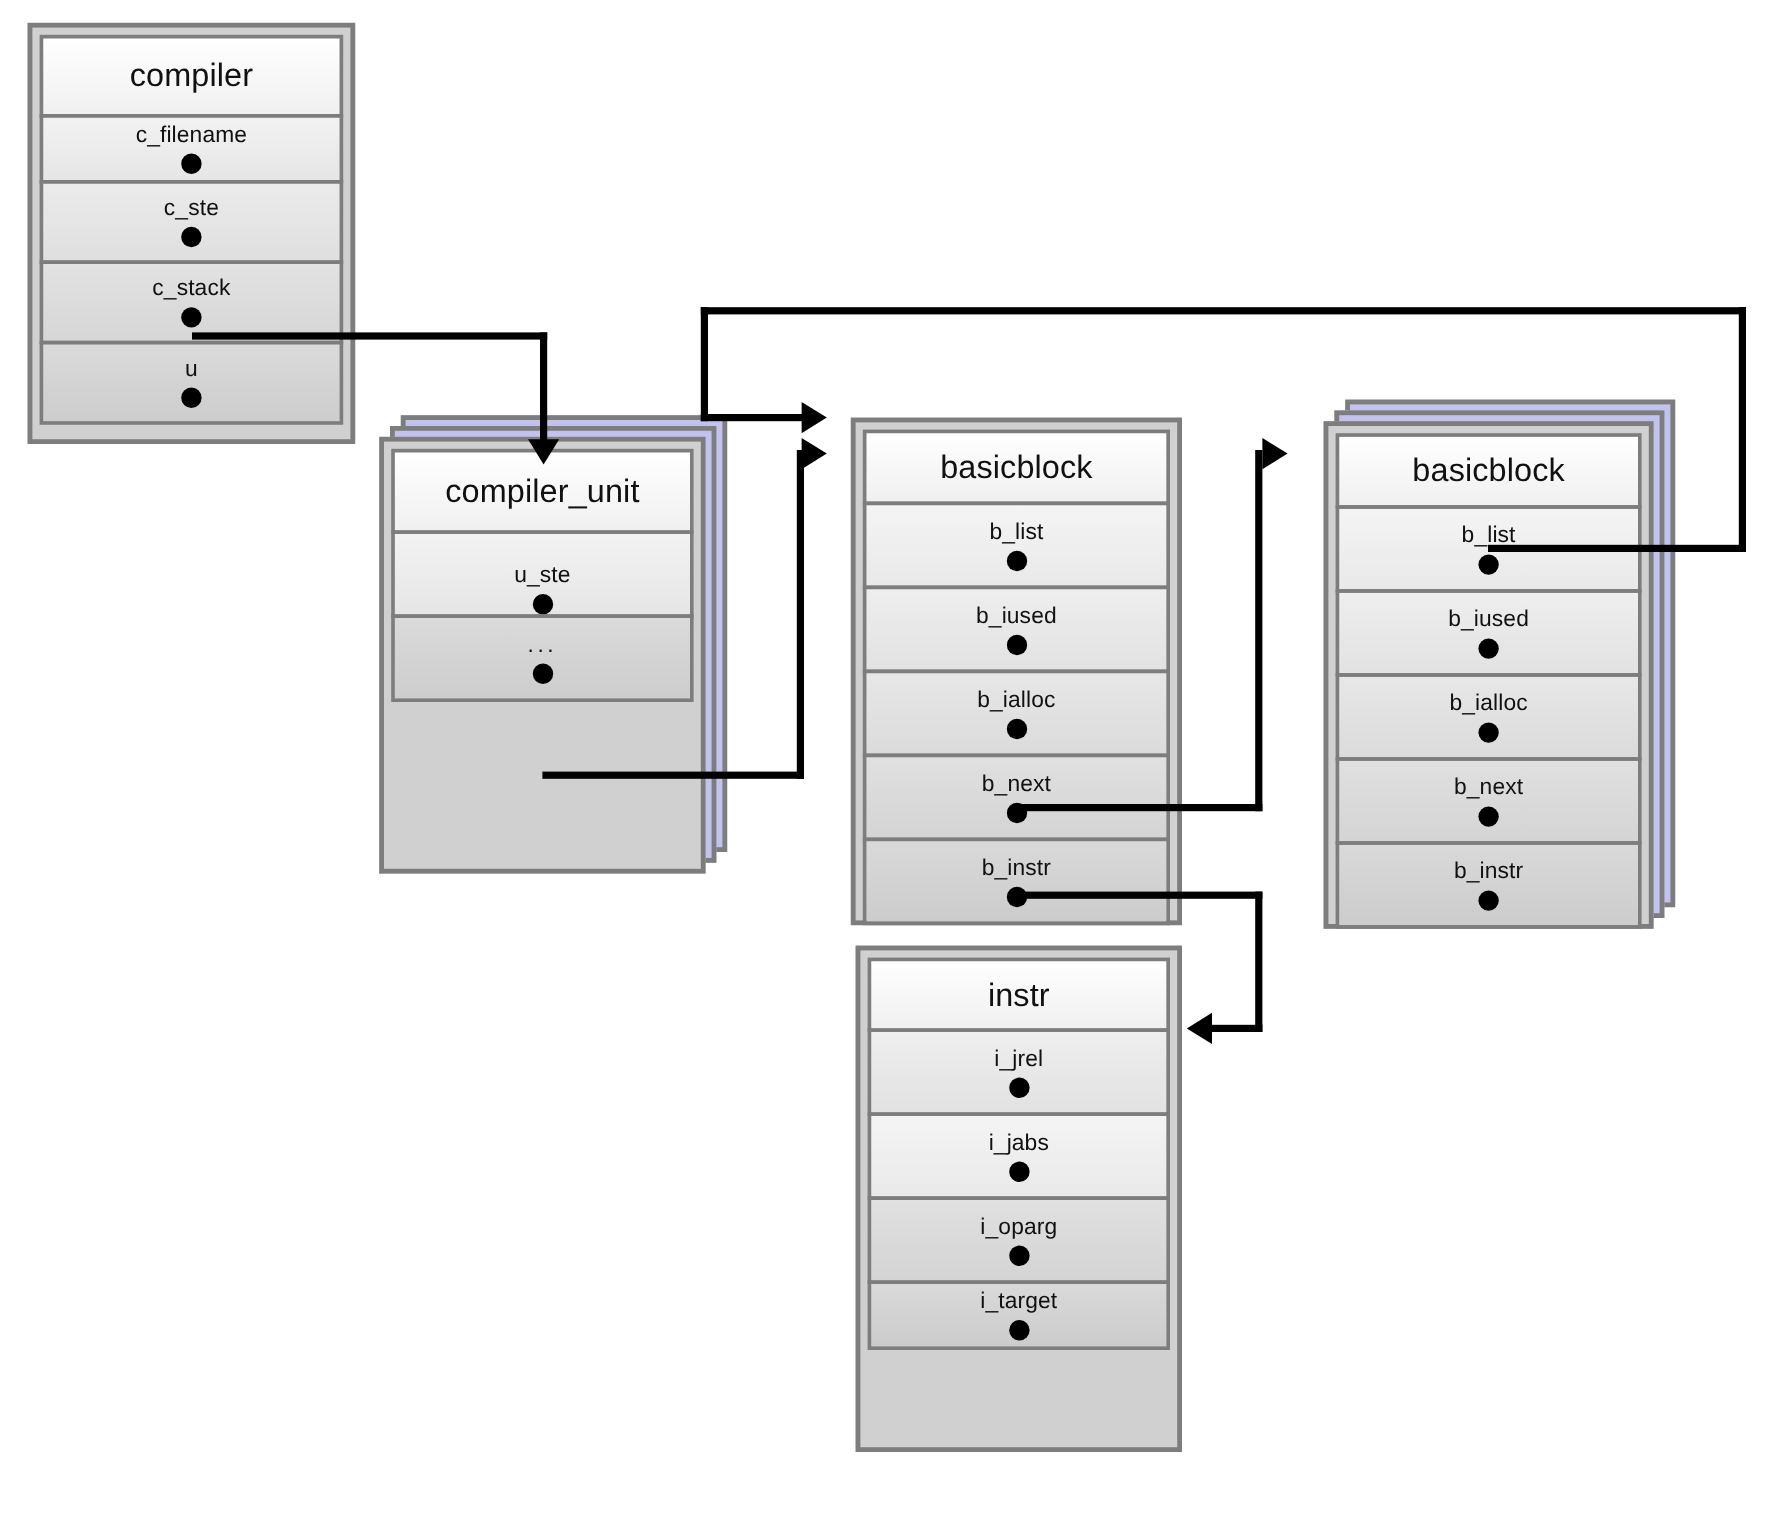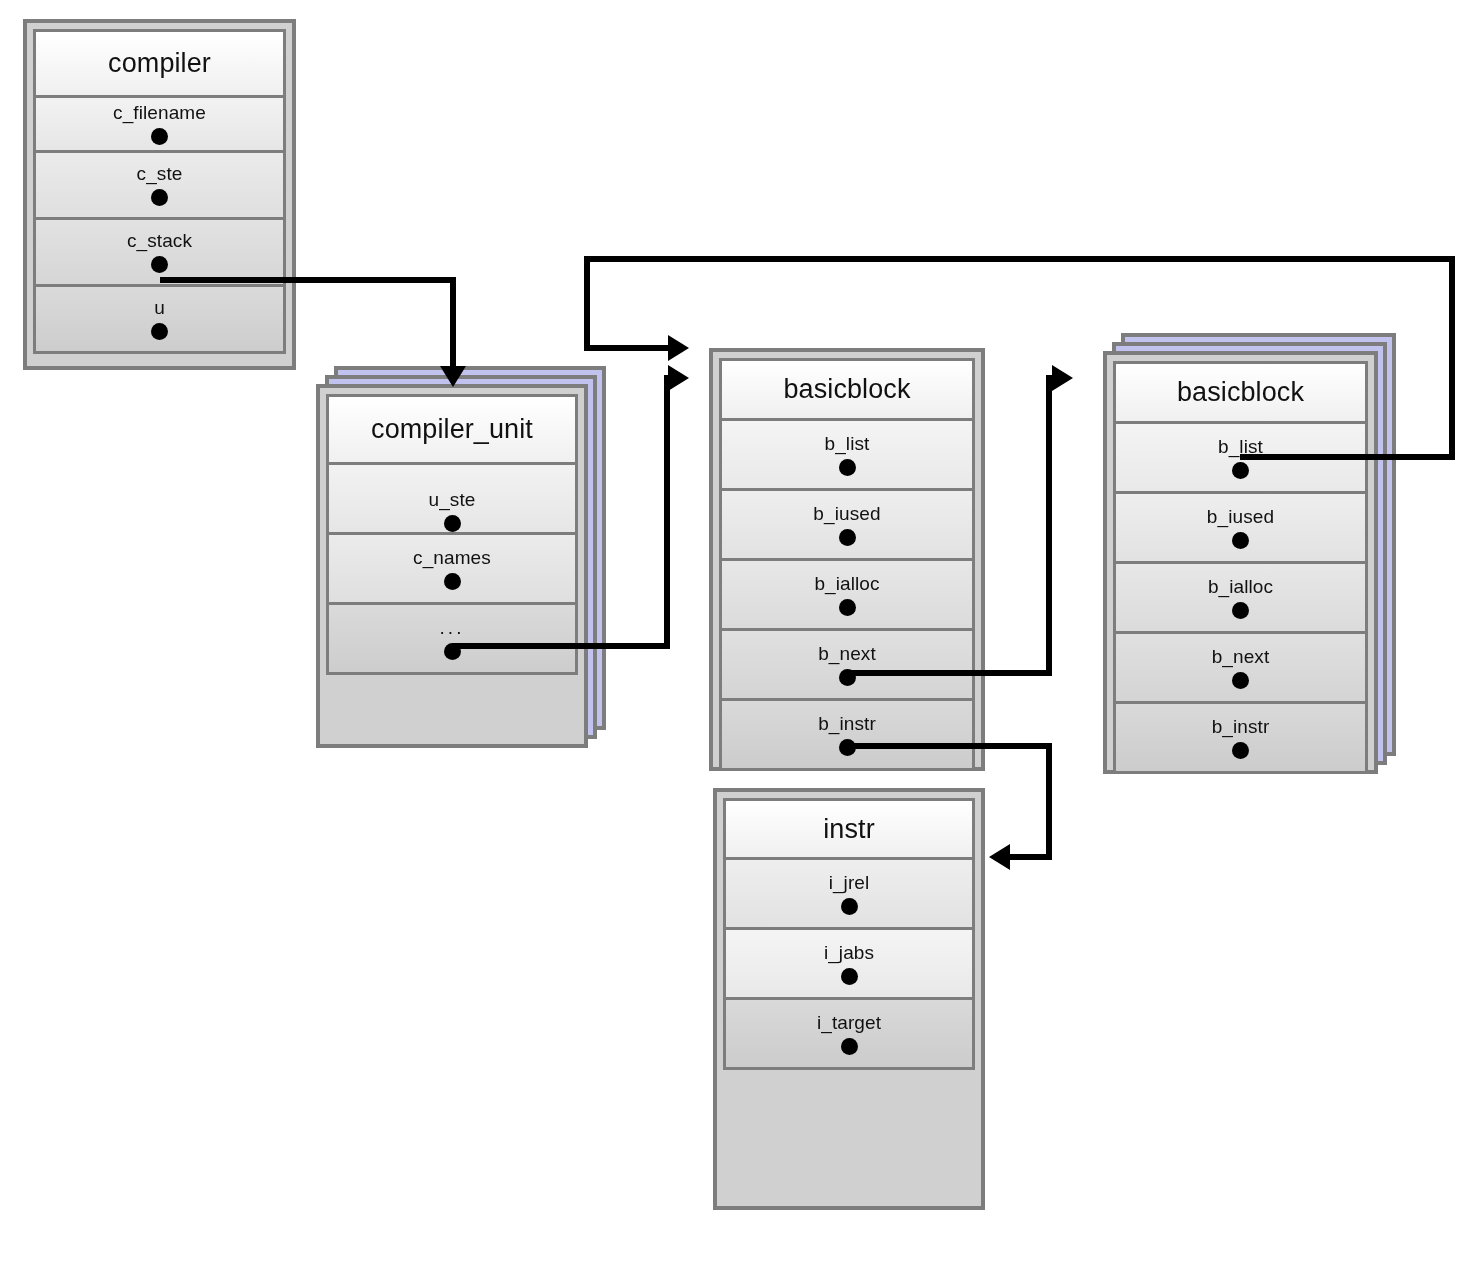--- a/index.html
+++ b/index.html
@@ -72,34 +72,30 @@
         <span class="lbl">c_stack</span>
         <span class="dot"></span>
       </div>
       <div class="row" style="height:70px;background:linear-gradient(#dadada,#cdcdcd);">
         <span class="lbl">u</span>
         <span class="dot"></span>
       </div>
     </div>
   </div>
 
-  <div class="struct" style="left:316px;top:384px;width:272px;height:364px;">
+  <div class="struct" style="left:316px;top:364px;width:272px;height:364px;">
     <div class="shadowcard" style="left:18px;top:-18px;width:272px;height:364px;"></div>
     <div class="shadowcard" style="left:9px;top:-9px;width:272px;height:364px;"></div>
     <div class="card" style="width:272px;height:364px;"></div>
     <div class="rows">
       <div class="row title" style="height:71px;background:linear-gradient(#ffffff,#f0f0f0);">
         <span class="lbl">compiler_unit</span>
       </div>
       <div class="row" style="height:73px;background:linear-gradient(#f2f2f2,#e6e6e6);justify-content:flex-end;">
         <span class="lbl">u_ste</span>
-        <span class="dot"></span>
-      </div>
-      <div class="row" style="height:73px;background:linear-gradient(#ebebeb,#dfdfdf);">
-        <span class="lbl">c_names</span>
         <span class="dot"></span>
       </div>
       <div class="row" style="height:73px;background:linear-gradient(#dadada,#cdcdcd);">
         <span class="lbl" style="letter-spacing:3px;">...</span>
         <span class="dot"></span>
       </div>
     </div>
   </div>
 
   <div class="struct" style="left:709px;top:348px;width:276px;height:423px;">
@@ -169,21 +165,25 @@
         <span class="lbl">instr</span>
       </div>
       <div class="row" style="height:73px;background:linear-gradient(#eeeeee,#e2e2e2);">
         <span class="lbl">i_jrel</span>
         <span class="dot"></span>
       </div>
       <div class="row" style="height:73px;background:linear-gradient(#f4f4f4,#e9e9e9);">
         <span class="lbl">i_jabs</span>
         <span class="dot"></span>
       </div>
-      <div class="row" style="height:73px;background:linear-gradient(#d9d9d9,#cccccc);">
+      <div class="row" style="height:73px;background:linear-gradient(#e0e0e0,#d4d4d4);">
+        <span class="lbl">i_oparg</span>
+        <span class="dot"></span>
+      </div>
+      <div class="row" style="height:58px;background:linear-gradient(#d9d9d9,#cccccc);">
         <span class="lbl">i_target</span>
         <span class="dot"></span>
       </div>
     </div>
   </div>
 
   <div class="seg h" style="left:160px;top:277px;width:296px;"></div>
   <div class="seg v" style="left:450px;top:277px;height:92px;"></div>
   <div class="ah down" style="left:440px;top:366px;"></div>
 

